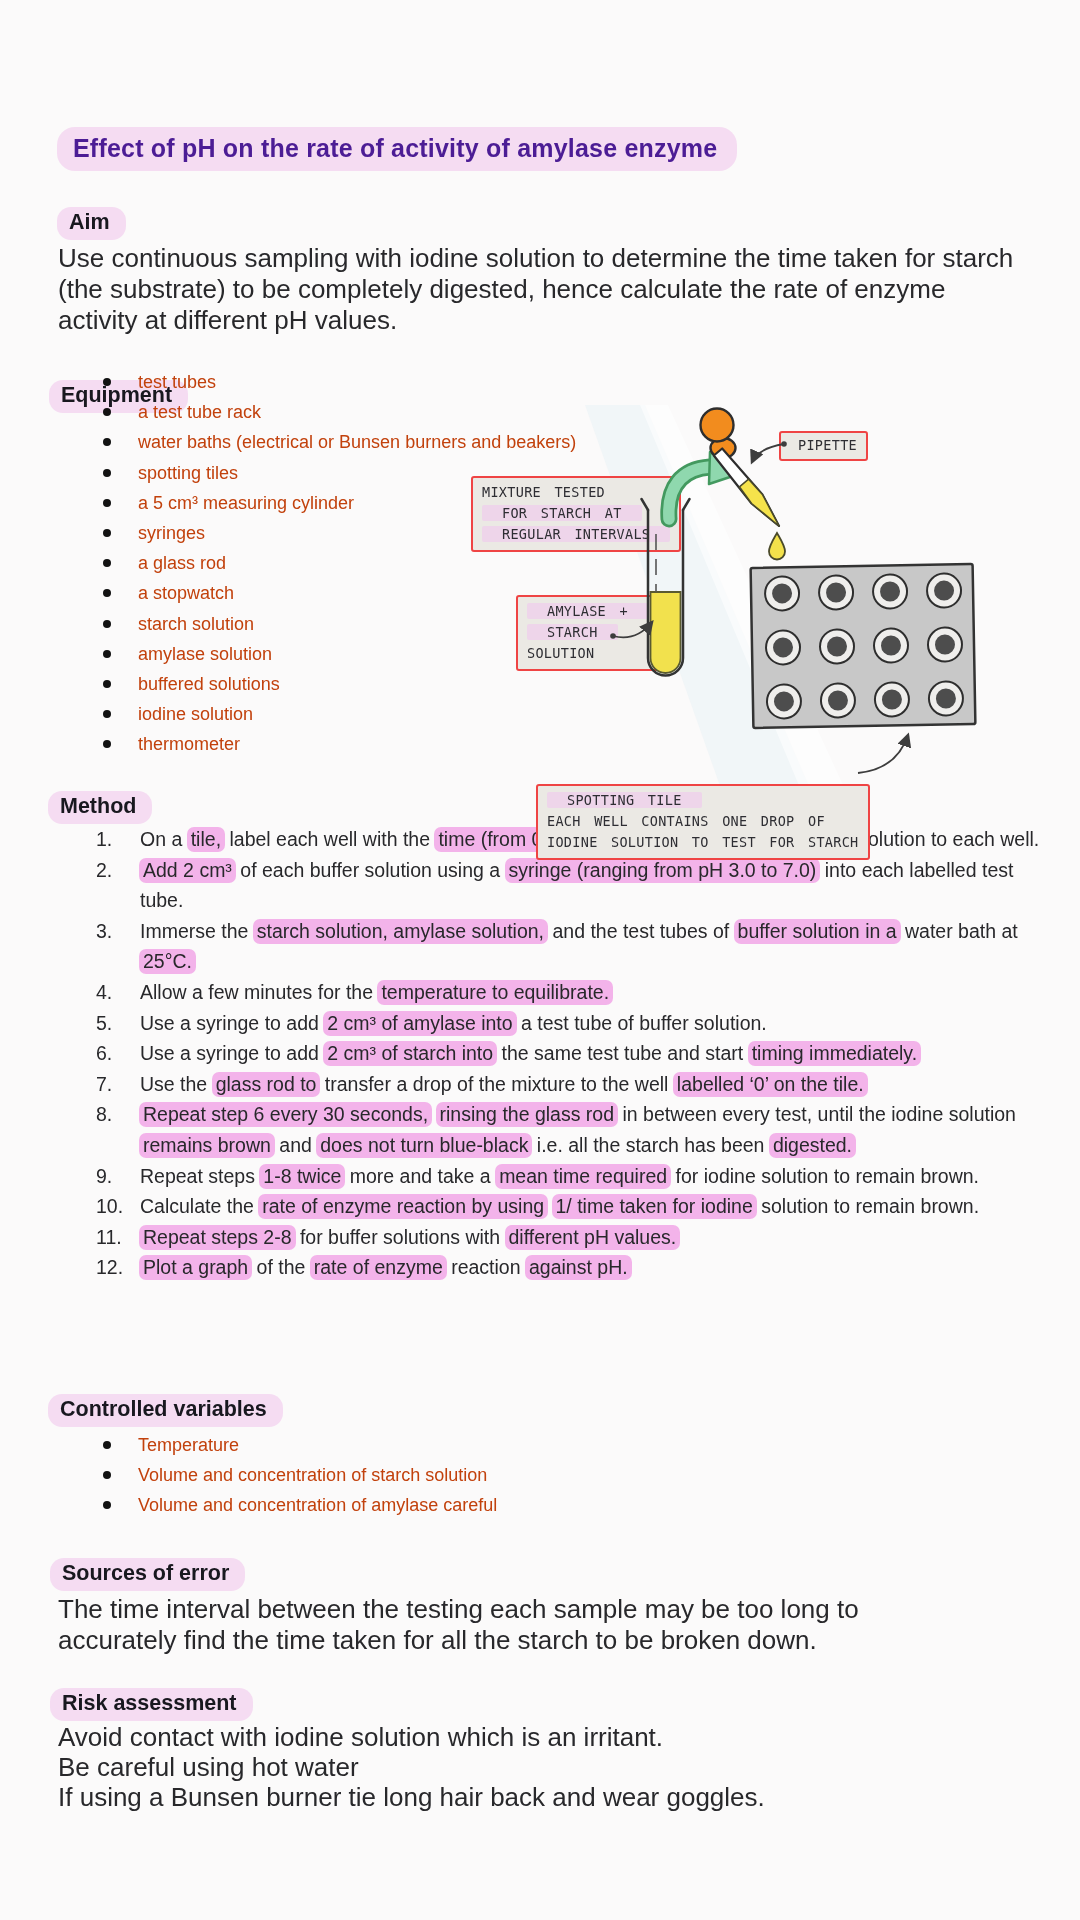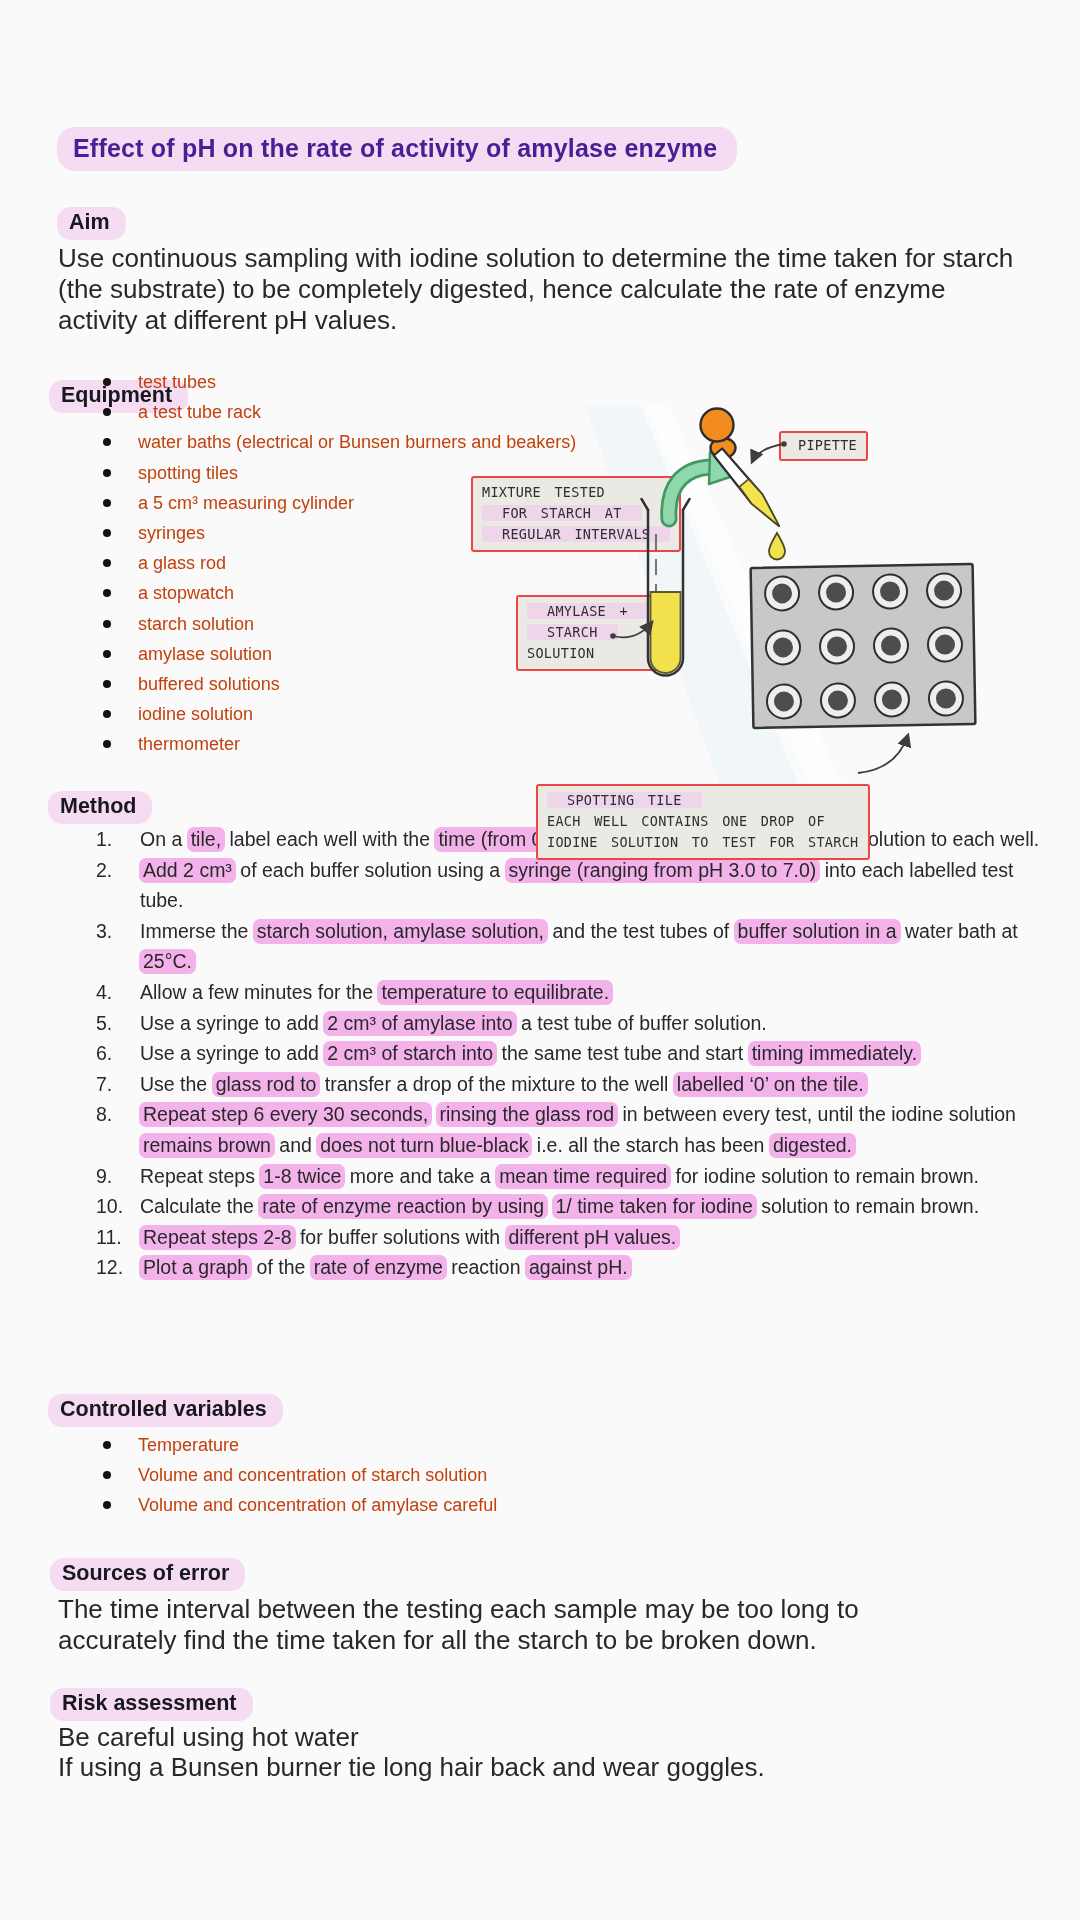--- a/index.html
+++ b/index.html
@@ -142,20 +142,21 @@
       <div class="li-row"><span class="dot"></span><span class="li-text">Temperature</span></div>
       <div class="li-row"><span class="dot"></span><span class="li-text">Volume and concentration of starch solution</span></div>
       <div class="li-row"><span class="dot"></span><span class="li-text">Volume and concentration of amylase careful</span></div>
     </div>
 
   <div class="h-pill" style="left:50px;top:1558px;">Sources of error</div>
   <div class="para" style="left:58px;top:1594px;width:900px;">The time interval between the testing each sample may be too long to accurately find the time taken for all the starch to be broken down.</div>
 
   <div class="h-pill" style="left:50px;top:1688px;">Risk assessment</div>
   <div class="para" style="left:58px;top:1722px;width:940px;line-height:30px;">
+      <div class="line"><span>Avoid contact with iodine solution which is an irritant.</span></div>
       <div class="line"><span>Be careful using hot water</span></div>
       <div class="line"><span>If using a Bunsen burner tie long hair back and wear goggles.</span></div>
     </div>
 
   <div class="lab" style="left:471px;top:476px;">
       <div class="line"><span>MIXTURE TESTED</span></div>
       <div class="line"><span class="hl-line">FOR STARCH AT</span></div>
       <div class="line"><span class="hl-line">REGULAR INTERVALS</span></div>
     </div>
   <div class="lab single" style="left:779px;top:431px;"><span class="line" style="padding-left:8px;">PIPETTE</span></div>

